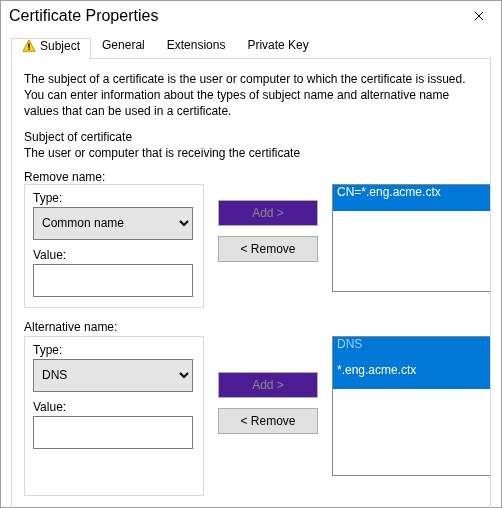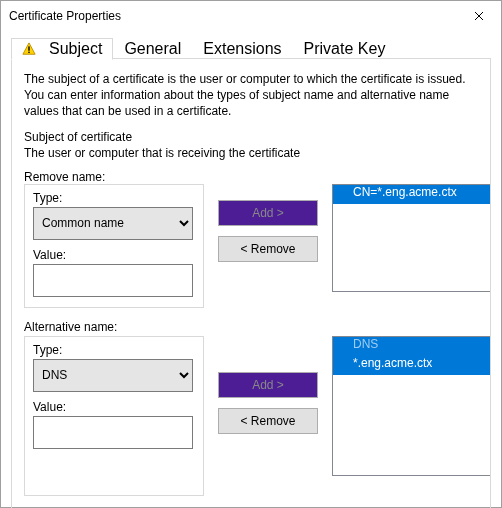--- a/index.html
+++ b/index.html
@@ -8,27 +8,27 @@
     font-family: "Segoe UI", Tahoma, sans-serif;
     font-size: 12px;
     color: #000;
     background: #fff;
     width: 502px;
     height: 508px;
     overflow: hidden;
   }
   .window { width: 502px; height: 508px; border: 1px solid #9f9f9f; display: flex; flex-direction: column; background: #fff; }
   .titlebar { height: 30px; display: flex; align-items: center; justify-content: space-between; padding-left: 8px; background: #fff; }
-  .titlebar .title { font-size: 12px; }
+  .titlebar .title { font-size: 16px; }
   .titlebar .close { width: 45px; height: 30px; display: flex; align-items: center; justify-content: center; }
   .titlebar .close svg { width: 10px; height: 10px; }
   .client { flex: 1; padding: 6px 10px 0 10px; display: flex; flex-direction: column; }
   .tabstrip { display: flex; align-items: flex-end; height: 22px; position: relative; }
   .tabstrip::after { content: ""; position: absolute; left: 0; right: 0; bottom: 0; height: 1px; background: #d9d9d9; z-index: 0; }
-  .tab { position: relative; z-index: 1; height: 22px; padding: 0 10px; display: flex; align-items: center; gap: 13px; border: 1px solid transparent; border-bottom: none; background: transparent; cursor: default; font-size: 16px; }
+  .tab { position: relative; z-index: 1; height: 22px; padding: 0 10px; display: flex; align-items: flex-start; gap: 4px; border: 1px solid transparent; border-bottom: none; background: transparent; cursor: default; font-size: 12px; }
   .tab.active { background: #fff; border-color: #d9d9d9; border-bottom: 1px solid #fff; margin-bottom: -1px; }
   .tab .warn { width: 14px; height: 14px; }
   .tabpage { border: 1px solid #d9d9d9; border-top: none; padding: 10px 12px 12px 12px; flex: 1; overflow: hidden; }
   .desc { margin: 2px 0 10px 0; line-height: 1.35; }
   .sect-title { margin: 0 0 2px 0; }
   .sect-sub { margin: 0 0 10px 0; }
   .row-area { display: grid; grid-template-columns: 180px 100px 160px; column-gap: 14px; align-items: start; }
   .groupbox { border: 1px solid #d9d9d9; padding: 6px 8px 10px 8px; }
   .fld-label { margin-bottom: 2px; }
   .select, .textbox {
@@ -36,21 +36,21 @@
     border: 1px solid #7a7a7a; background: #fff;
   }
   .select { background: #e5e5e5; }
   .midcol { display: flex; flex-direction: column; gap: 10px; padding-top: 16px; }
   .btn {
     width: 100px; height: 26px; font: inherit;
     background: #e1e1e1; border: 1px solid #adadad; cursor: default;
   }
   .btn:disabled { color: #888; background: #4c1d95; }
   .listbox { border: 1px solid #828790; height: 108px; background: #fff; overflow: hidden; font-size: 12px; }
-  .listbox .item { padding: 0 20px; height: 19px; line-height: 15px; white-space: nowrap; }
+  .listbox .item { padding: 0 4px; height: 26px; line-height: 15px; white-space: nowrap; }
   .listbox .item.sel { background: #0078d7; color: #fff; }
   .listbox .item.head { color: #9fcdf2; }
   .alt-label { margin: 12px 0 2px 0; }
   .spacer8 { height: 8px; }
   .footer { height: 44px; border-top: 0; display: flex; justify-content: flex-end; align-items: center; gap: 10px; padding: 0 12px; }
   .footer .fbtn { width: 80px; height: 24px; font: inherit; background: #15803d; border: 1px solid #adadad; padding-left: 33px; }
   .footer .fbtn.default { border-color: #0078d7; }
 </style>
 </head>
 <body>

